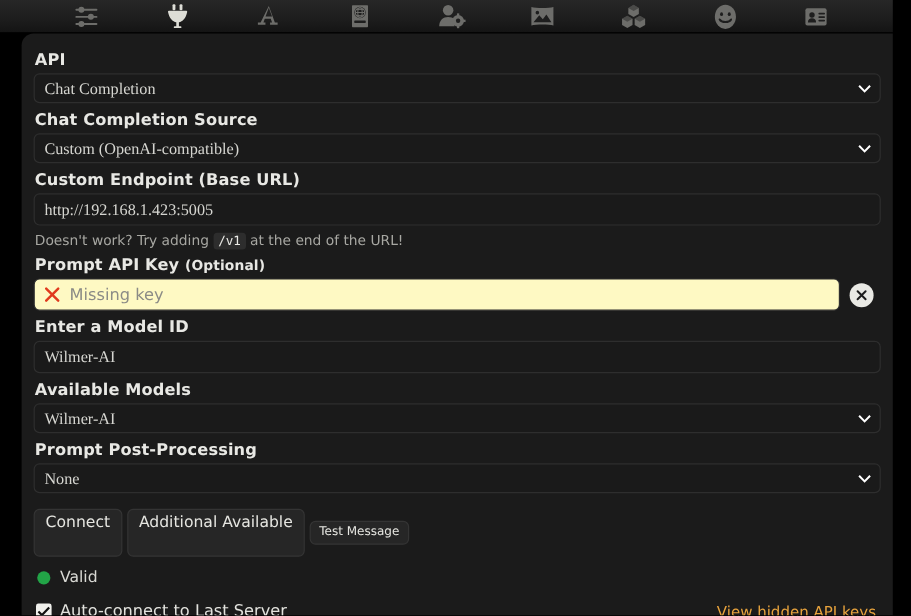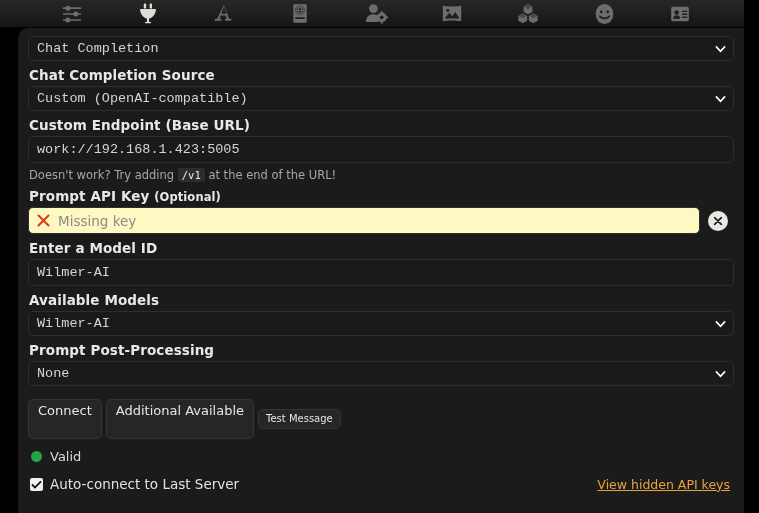--- a/index.html
+++ b/index.html
@@ -53,21 +53,21 @@
   .select-wrap { position: relative; }
   .select-box,
   .text-box {
     width: 100%;
     height: 25px;
     background: #1a1a1a;
     border: 1px solid #2e2e2e;
     border-radius: 5px;
     color: #d5d5d0;
     font-size: 13.5px;
-    font-family: Liberation Mono, monospace;
+    font-family: Liberation Serif, serif;
     padding: 0 22px 0 8px;
     display: flex; align-items: center;
     outline: none;
   }
   .text-box { padding-right: 8px; }
   .url-box { height: 27px; }
 
   .chevron {
     position: absolute; right: 8px; top: 50%;
     transform: translateY(-50%);
@@ -261,37 +261,38 @@
           <rect x="14.4" y="11.5" width="6.6" height="1.7" rx="0.8" fill="#1e1e1e"></rect>
           <rect x="14.4" y="15" width="6.6" height="1.7" rx="0.8" fill="#1e1e1e"></rect>
         </g>
       </svg>
     </div>
 
   </div>
 
   <div class="panel">
 
+    <div class="field-label">API</div>
     <div class="select-wrap">
       <div class="select-box">Chat Completion</div>
       <svg class="chevron" width="11" height="8" viewBox="0 0 12 8">
         <path d="M1 1.2 L6 6.4 L11 1.2" fill="none" stroke="#ffffff" stroke-width="1.8"></path>
       </svg>
     </div>
 
     <div class="field-label">Chat Completion Source</div>
     <div class="select-wrap">
       <div class="select-box">Custom (OpenAI-compatible)</div>
       <svg class="chevron" width="11" height="8" viewBox="0 0 12 8">
         <path d="M1 1.2 L6 6.4 L11 1.2" fill="none" stroke="#ffffff" stroke-width="1.8"></path>
       </svg>
     </div>
 
     <div class="field-label">Custom Endpoint (Base URL)</div>
-    <div class="text-box url-box">work://192.168.1.423:5005</div>
+    <div class="text-box url-box">http://192.168.1.423:5005</div>
     <div class="hint">
       <span>Doesn't work? Try adding</span>
       <span class="code-chip">/v1</span>
       <span>at the end of the URL!</span>
     </div>
 
     <div class="field-label">
       <span>Prompt API Key</span>
       <span class="optional" style="color: rgb(232, 232, 228);">(Optional)</span>
     </div>

